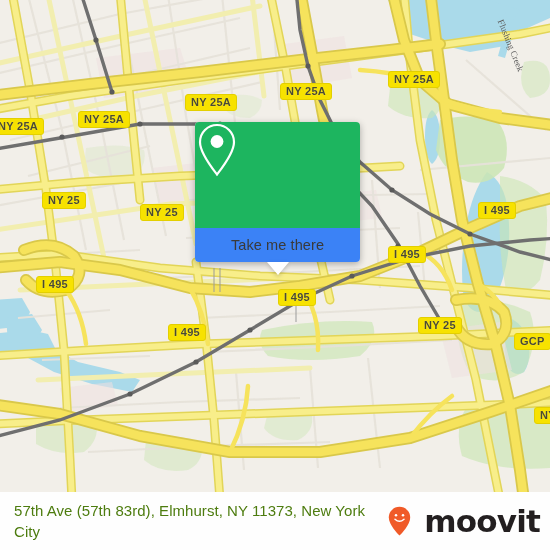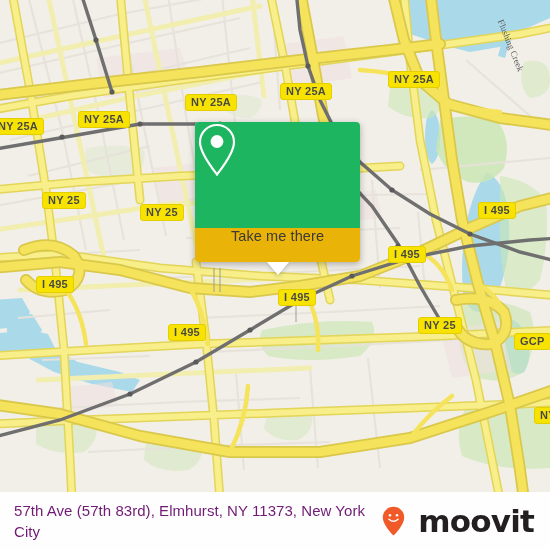--- a/index.html
+++ b/index.html
@@ -52,23 +52,23 @@
     overflow:visible;
   }
   #card-green{
     background:#1DB55F;
     height:106px;
     border-radius:4px 4px 0 0;
     display:flex;align-items:center;justify-content:center;
   }
   #card-foot{
     height:34px;
-    background:#eab308;
+    background:#3b82f6;
     border-radius:0 0 4px 4px;
-    display:flex;align-items:flex-start;justify-content:center;
+    display:flex;align-items:center;justify-content:center;
     position:relative;
   }
   #card-foot-label{
     font-size:14.5px;color:#3a3a3a;letter-spacing:.1px;
   }
   #card-tail{
     position:absolute;
     left:50%;margin-left:-11px;bottom:-13px;
     width:0;height:0;
     border-left:11px solid transparent;
@@ -88,27 +88,27 @@
   
   #panel{
     position:absolute;left:0;top:492px;width:550px;height:58px;
     background:rgba(255,255,255,.93);
     display:flex;align-items:center;
     z-index:25;
   }
   #panel-text{
     flex:1 1 auto;
     padding-left:14px;padding-right:8px;
-    font-size:15px;line-height:21px;color:#701a75;
+    font-size:15px;line-height:21px;color:#4d7c0f;
     letter-spacing:.05px;
   }
   #logo{
     flex:0 0 auto;
     display:flex;
-    padding-right:16px;
+    padding-right:10px;
     gap:9px;
   }
   #logo-pin{width:23px;height:30px;margin-right:4px;}
   #logo-word{
     font-size:31px;font-weight:bold;color:#231f20;
     letter-spacing:-.8px;line-height:31px;
     font-family:"DejaVu Sans","Liberation Sans",sans-serif;
   }
 </style>
 </head>

